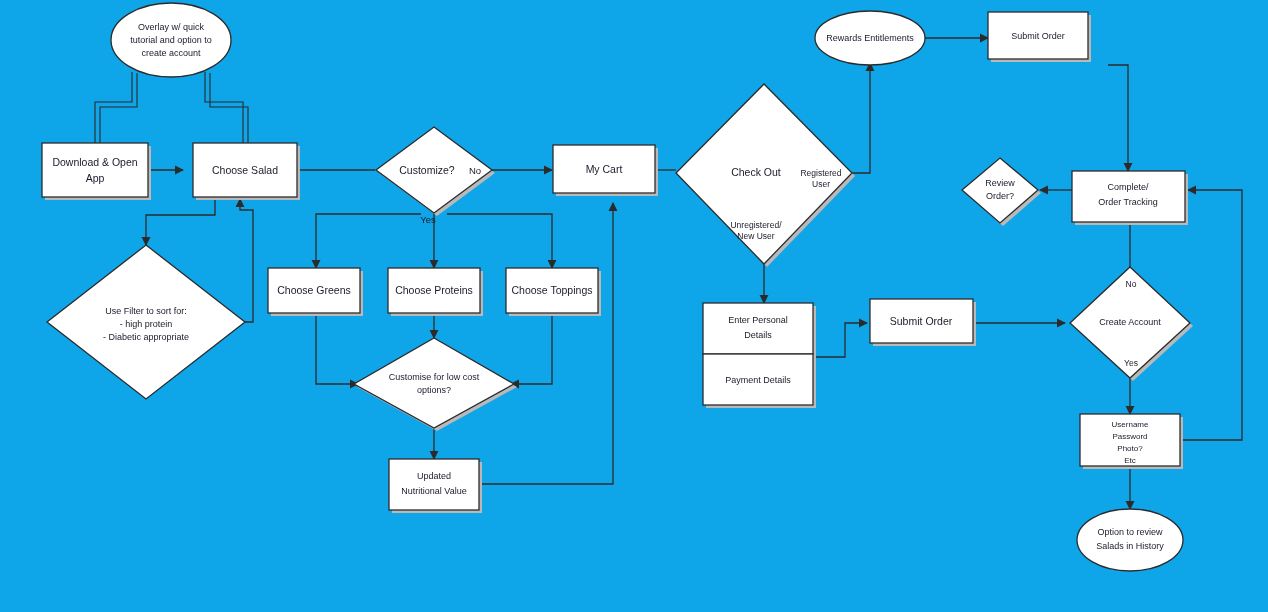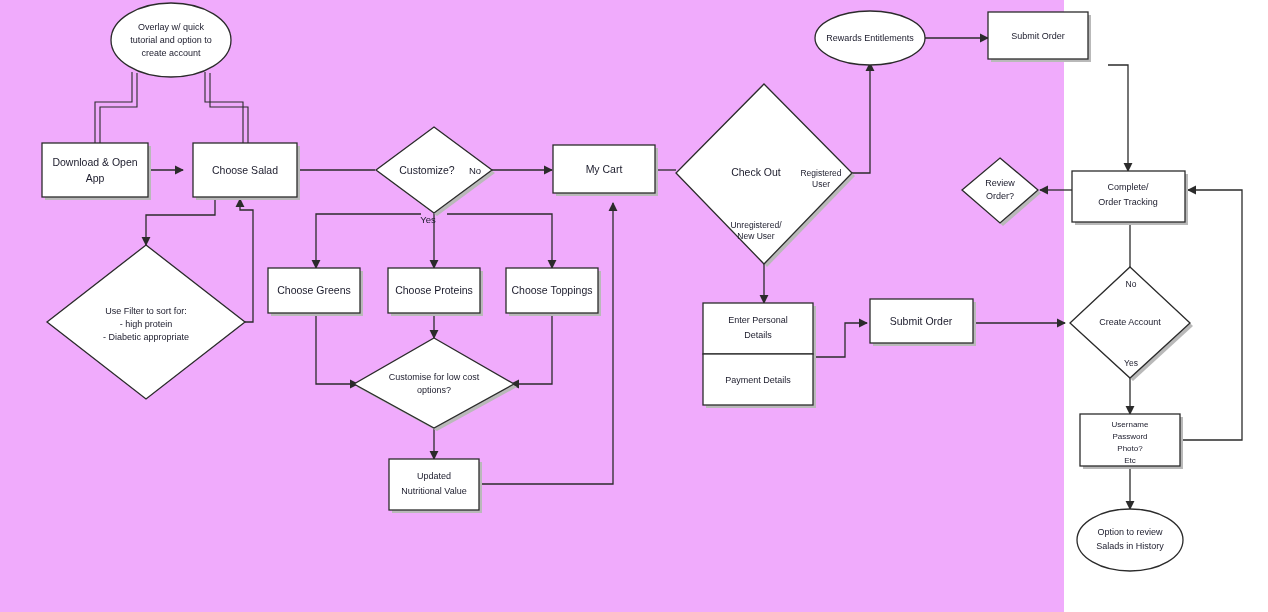--- a/index.html
+++ b/index.html
@@ -8,23 +8,23 @@
     background: #ffffff;
   }
   body {
     width: 1268px;
     height: 612px;
     font-family: "Liberation Sans", sans-serif;
     overflow: hidden;
   }
   #canvas {
     position: relative;
-    width: 1064px;
+    width: 1268px;
     height: 612px;
-    background: #f0abfc;
+    background: #0ea5e9;
   }
   svg.flow {
     position: absolute;
     top: 0;
     left: 0;
     width: 1268px;
     height: 612px;
   }
   .shape-fill { fill: #ffffff; }
   .shape-stroke { stroke: #2b2b2b; stroke-width: 1.3; }

